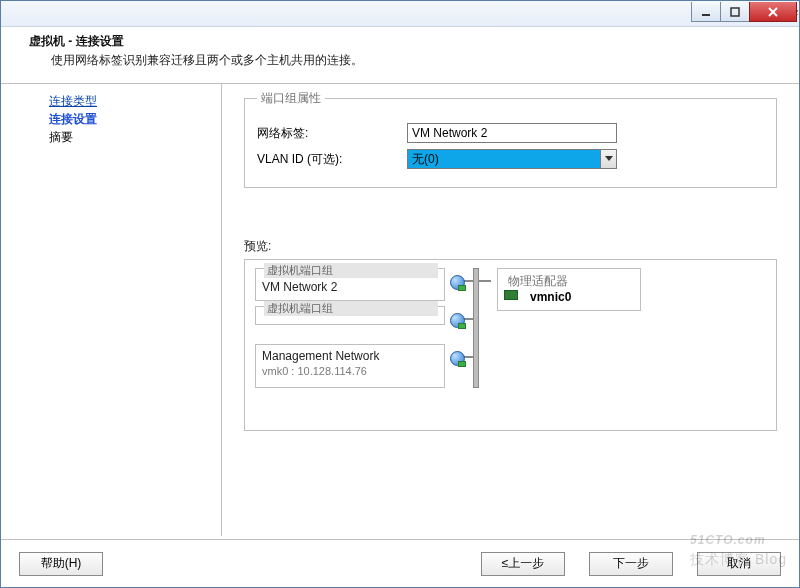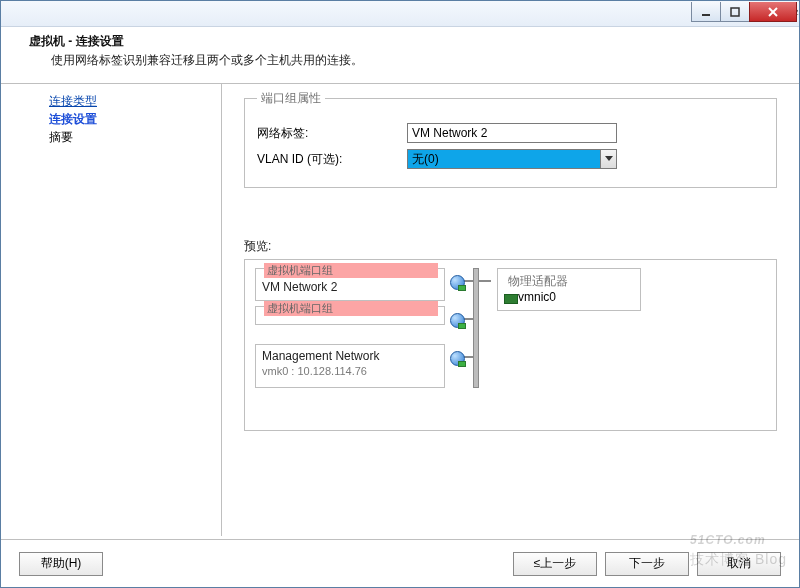--- a/index.html
+++ b/index.html
@@ -36,36 +36,36 @@
 .formrow { display:flex; align-items:center; margin: 6px 0; }
 .formrow label { width: 150px; }
 .formrow input[type=text] { width: 210px; height: 20px; border:1px solid #7a7a7a; padding:1px 4px; background:#fff; }
 .formrow .select { width: 210px; height: 20px; border:1px solid #7a7a7a; background:#0ea5e9; display:flex; align-items:center; justify-content:space-between; padding-left:4px; }
 .select .arrow { width:16px; height:100%; border-left:1px solid #7a7a7a; background:linear-gradient(#f4f4f4,#dcdcdc); display:flex; align-items:center; justify-content:center; }
 
 .preview-label { margin: 50px 0 4px 0; color:#222; }
 
 .preview-box { border:1px solid #bfbfbf; height: 172px; padding: 8px 10px; position:relative; }
 .pg-box { border:1px solid #bfbfbf; width: 190px; padding: 4px 6px 6px 6px; position:absolute; }
-.pg-box legend { font-size:11px; color:#666; margin:-10px 0 2px 2px; background:#fca5a5; padding:0 3px; }
+.pg-box legend { font-size:11px; color:#666; margin:-10px 0 2px 2px; background:#e5e5e5; padding:0 3px; }
 .pg-title { color:#222; }
 .pg-sub { color:#7a7a7a; font-size:11px; margin-top:2px; }
 .net-icon { width:16px; height:16px; position:absolute; right:-22px; }
 .bus { position:absolute; left: 228px; top: 8px; width: 6px; height: 120px; background:#bdbdbd; border:1px solid #8a8a8a; }
 .stub { position:absolute; width:12px; height:2px; background:#8a8a8a; }
 .phys-box { border:1px solid #bfbfbf; position:absolute; left:252px; top:8px; width:144px; padding:4px 6px 6px 6px; }
-.phys-row { display:flex; align-items:flex-end; gap:0; }
+.phys-row { display:flex; align-items:flex-start; gap:12px;font-weight:bold; }
 .nic-icon { width:14px; height:10px; background:#2e7d32; display:inline-block; border:1px solid #1b5e20; }
 .globe { width:15px; height:15px; border-radius:50%; background:radial-gradient(circle at 30% 30%, #bde0ff, #2e7bd1); border:1px solid #1e5aa0; display:inline-block; position:relative; }
 .globe::after { content:""; position:absolute; width:6px; height:4px; background:#3cb043; bottom:-2px; right:-2px; border:1px solid #2a7a30; }
 
 
 .footer { position:absolute; left:0; right:0; bottom:0; height:48px; border-top:1px solid #bfbfbf; display:flex; align-items:center; padding: 0 18px; }
 .footer .spacer { flex:1; }
-button.btn { height:24px; min-width:84px; padding:0 10px; background:linear-gradient(#fdfdfd,#e9e9e9); border:1px solid #8a8a8a; margin-left:8px; cursor:pointer; }
+button.btn { height:24px; min-width:84px; padding:0 10px; background:linear-gradient(#fdfdfd,#e9e9e9); border:1px solid #8a8a8a; margin-left:24px; cursor:pointer; }
 button.btn:first-child { margin-left:0; }
 
 .watermark { position:absolute; right:12px; bottom:18px; color:rgba(0,0,0,0.18); font-size:26px; font-style:italic; font-weight:bold; letter-spacing:1px; pointer-events:none; }
 .watermark small{ font-size:14px; display:block; font-style:normal; font-weight:normal; color:rgba(0,0,0,0.18); text-align:right;}
 </style>
 </head>
 <body>
 
 <div class="window">
   <div class="titlebar">

